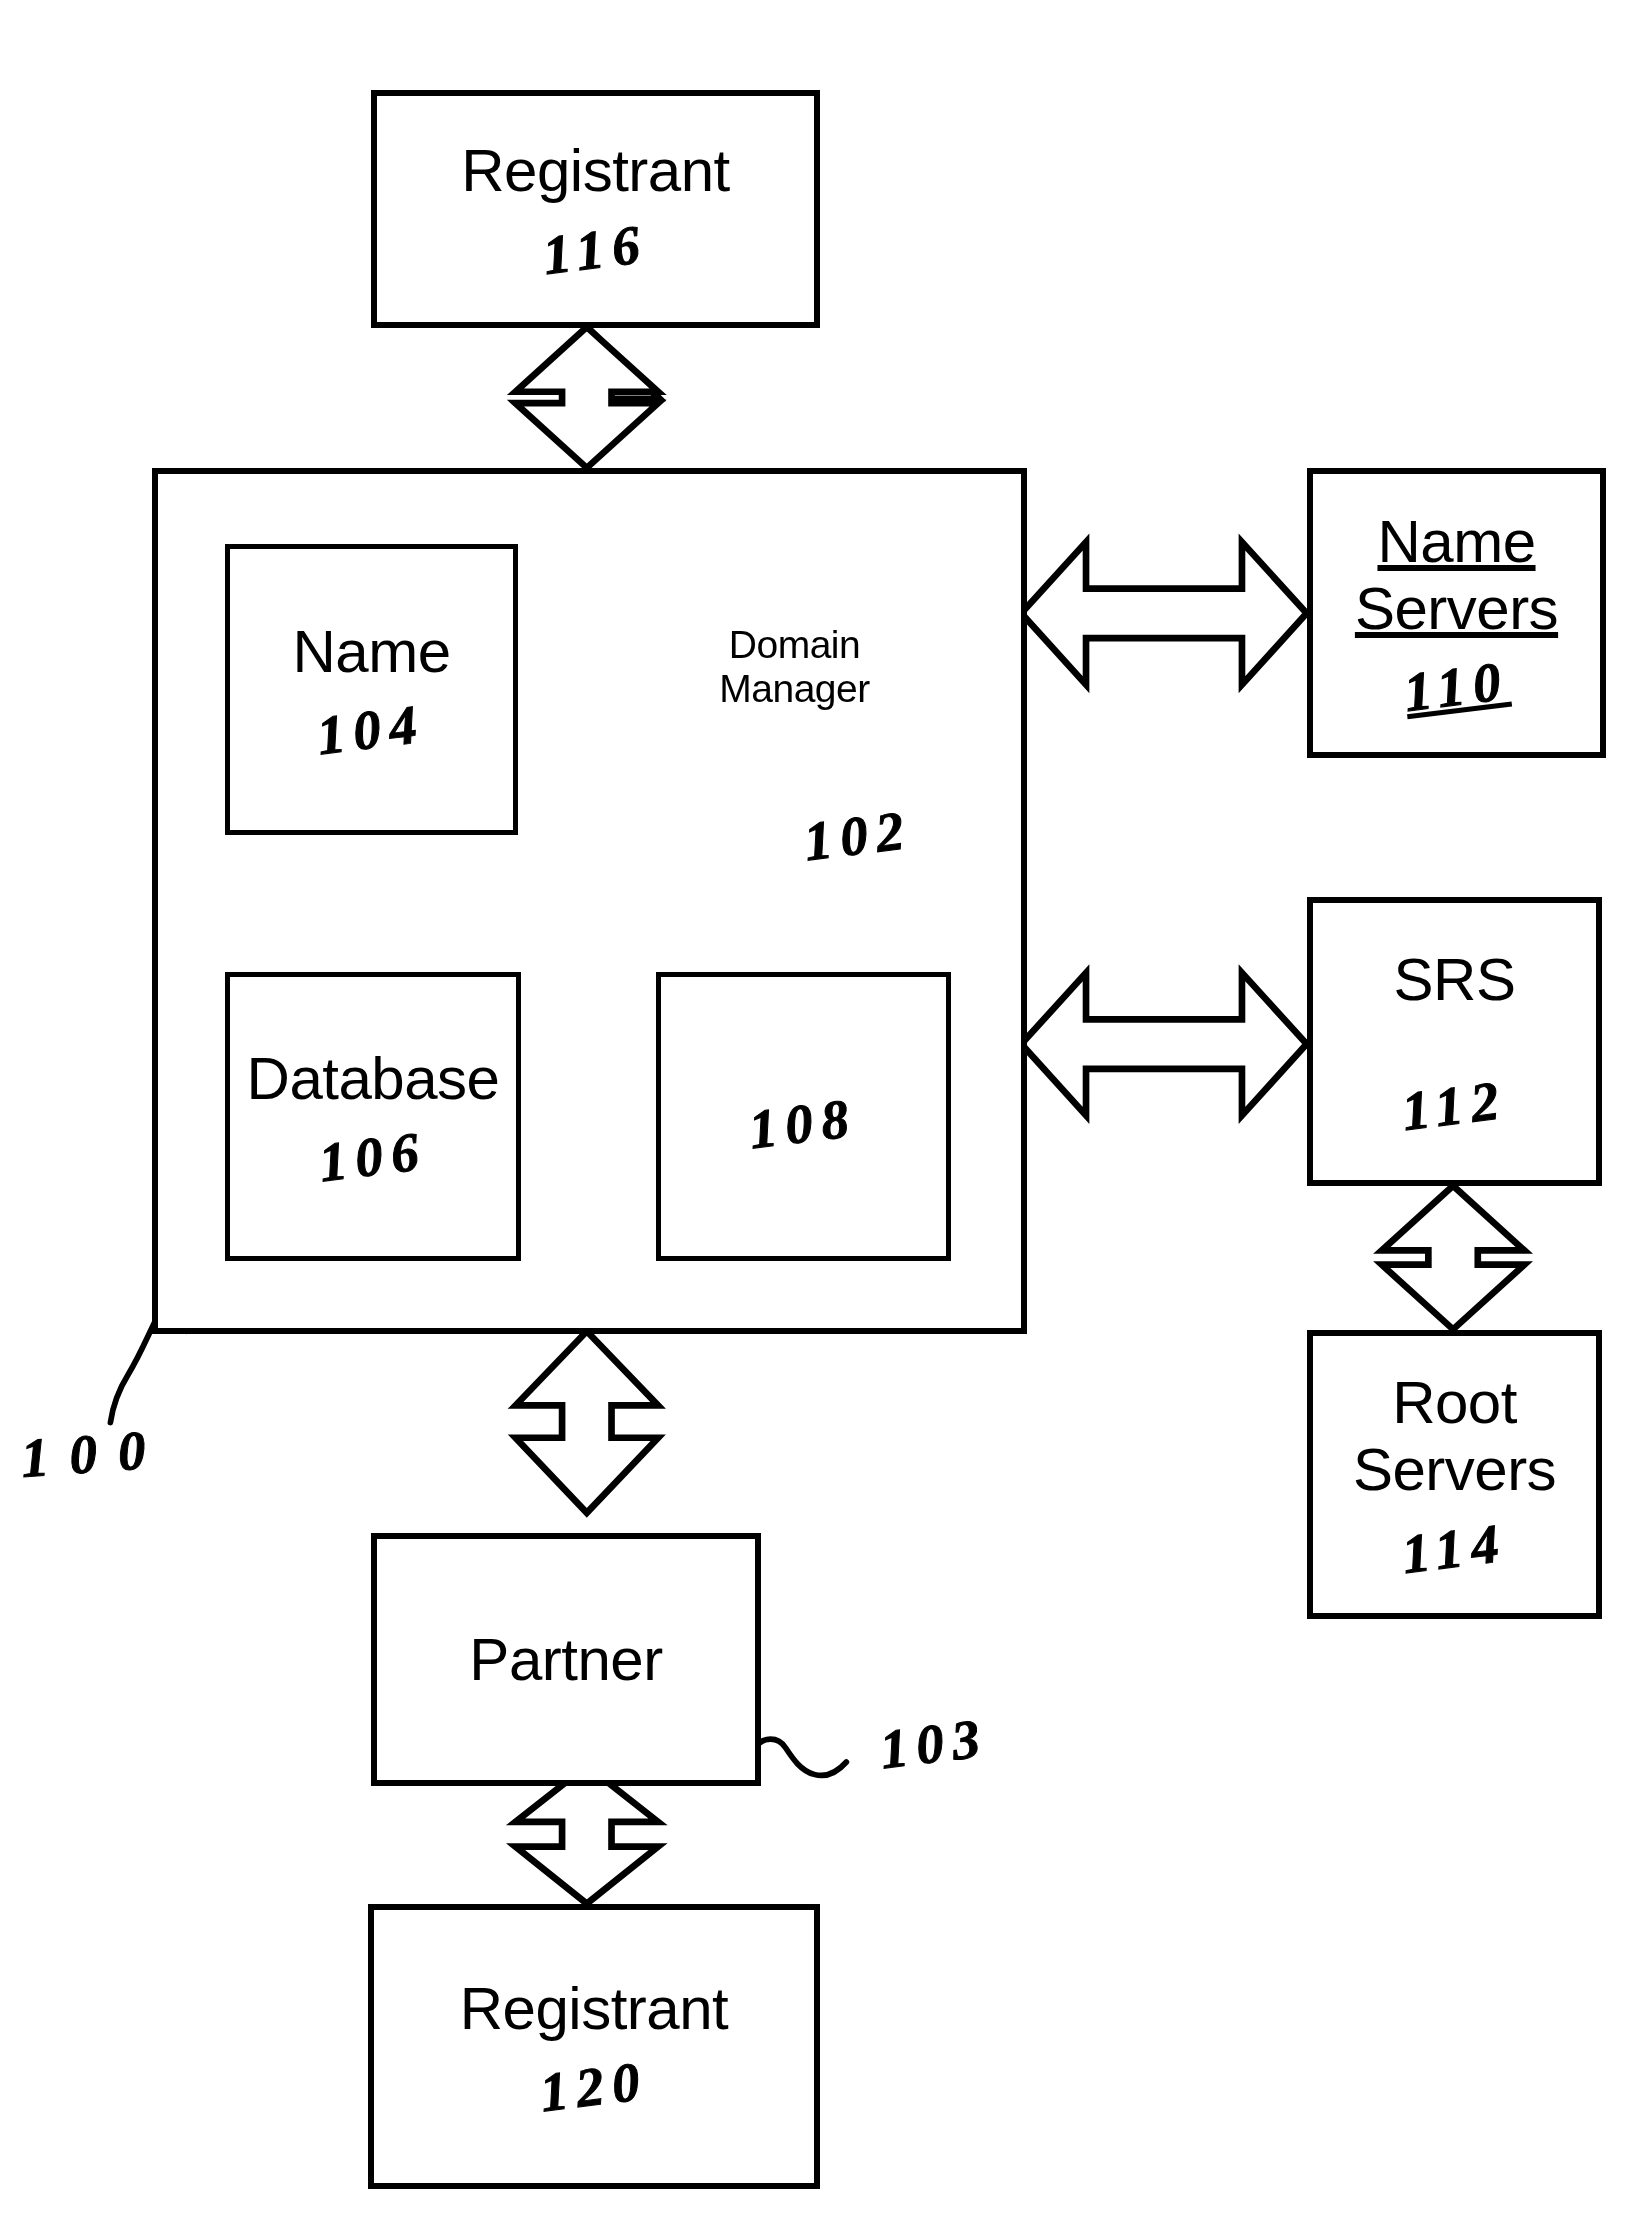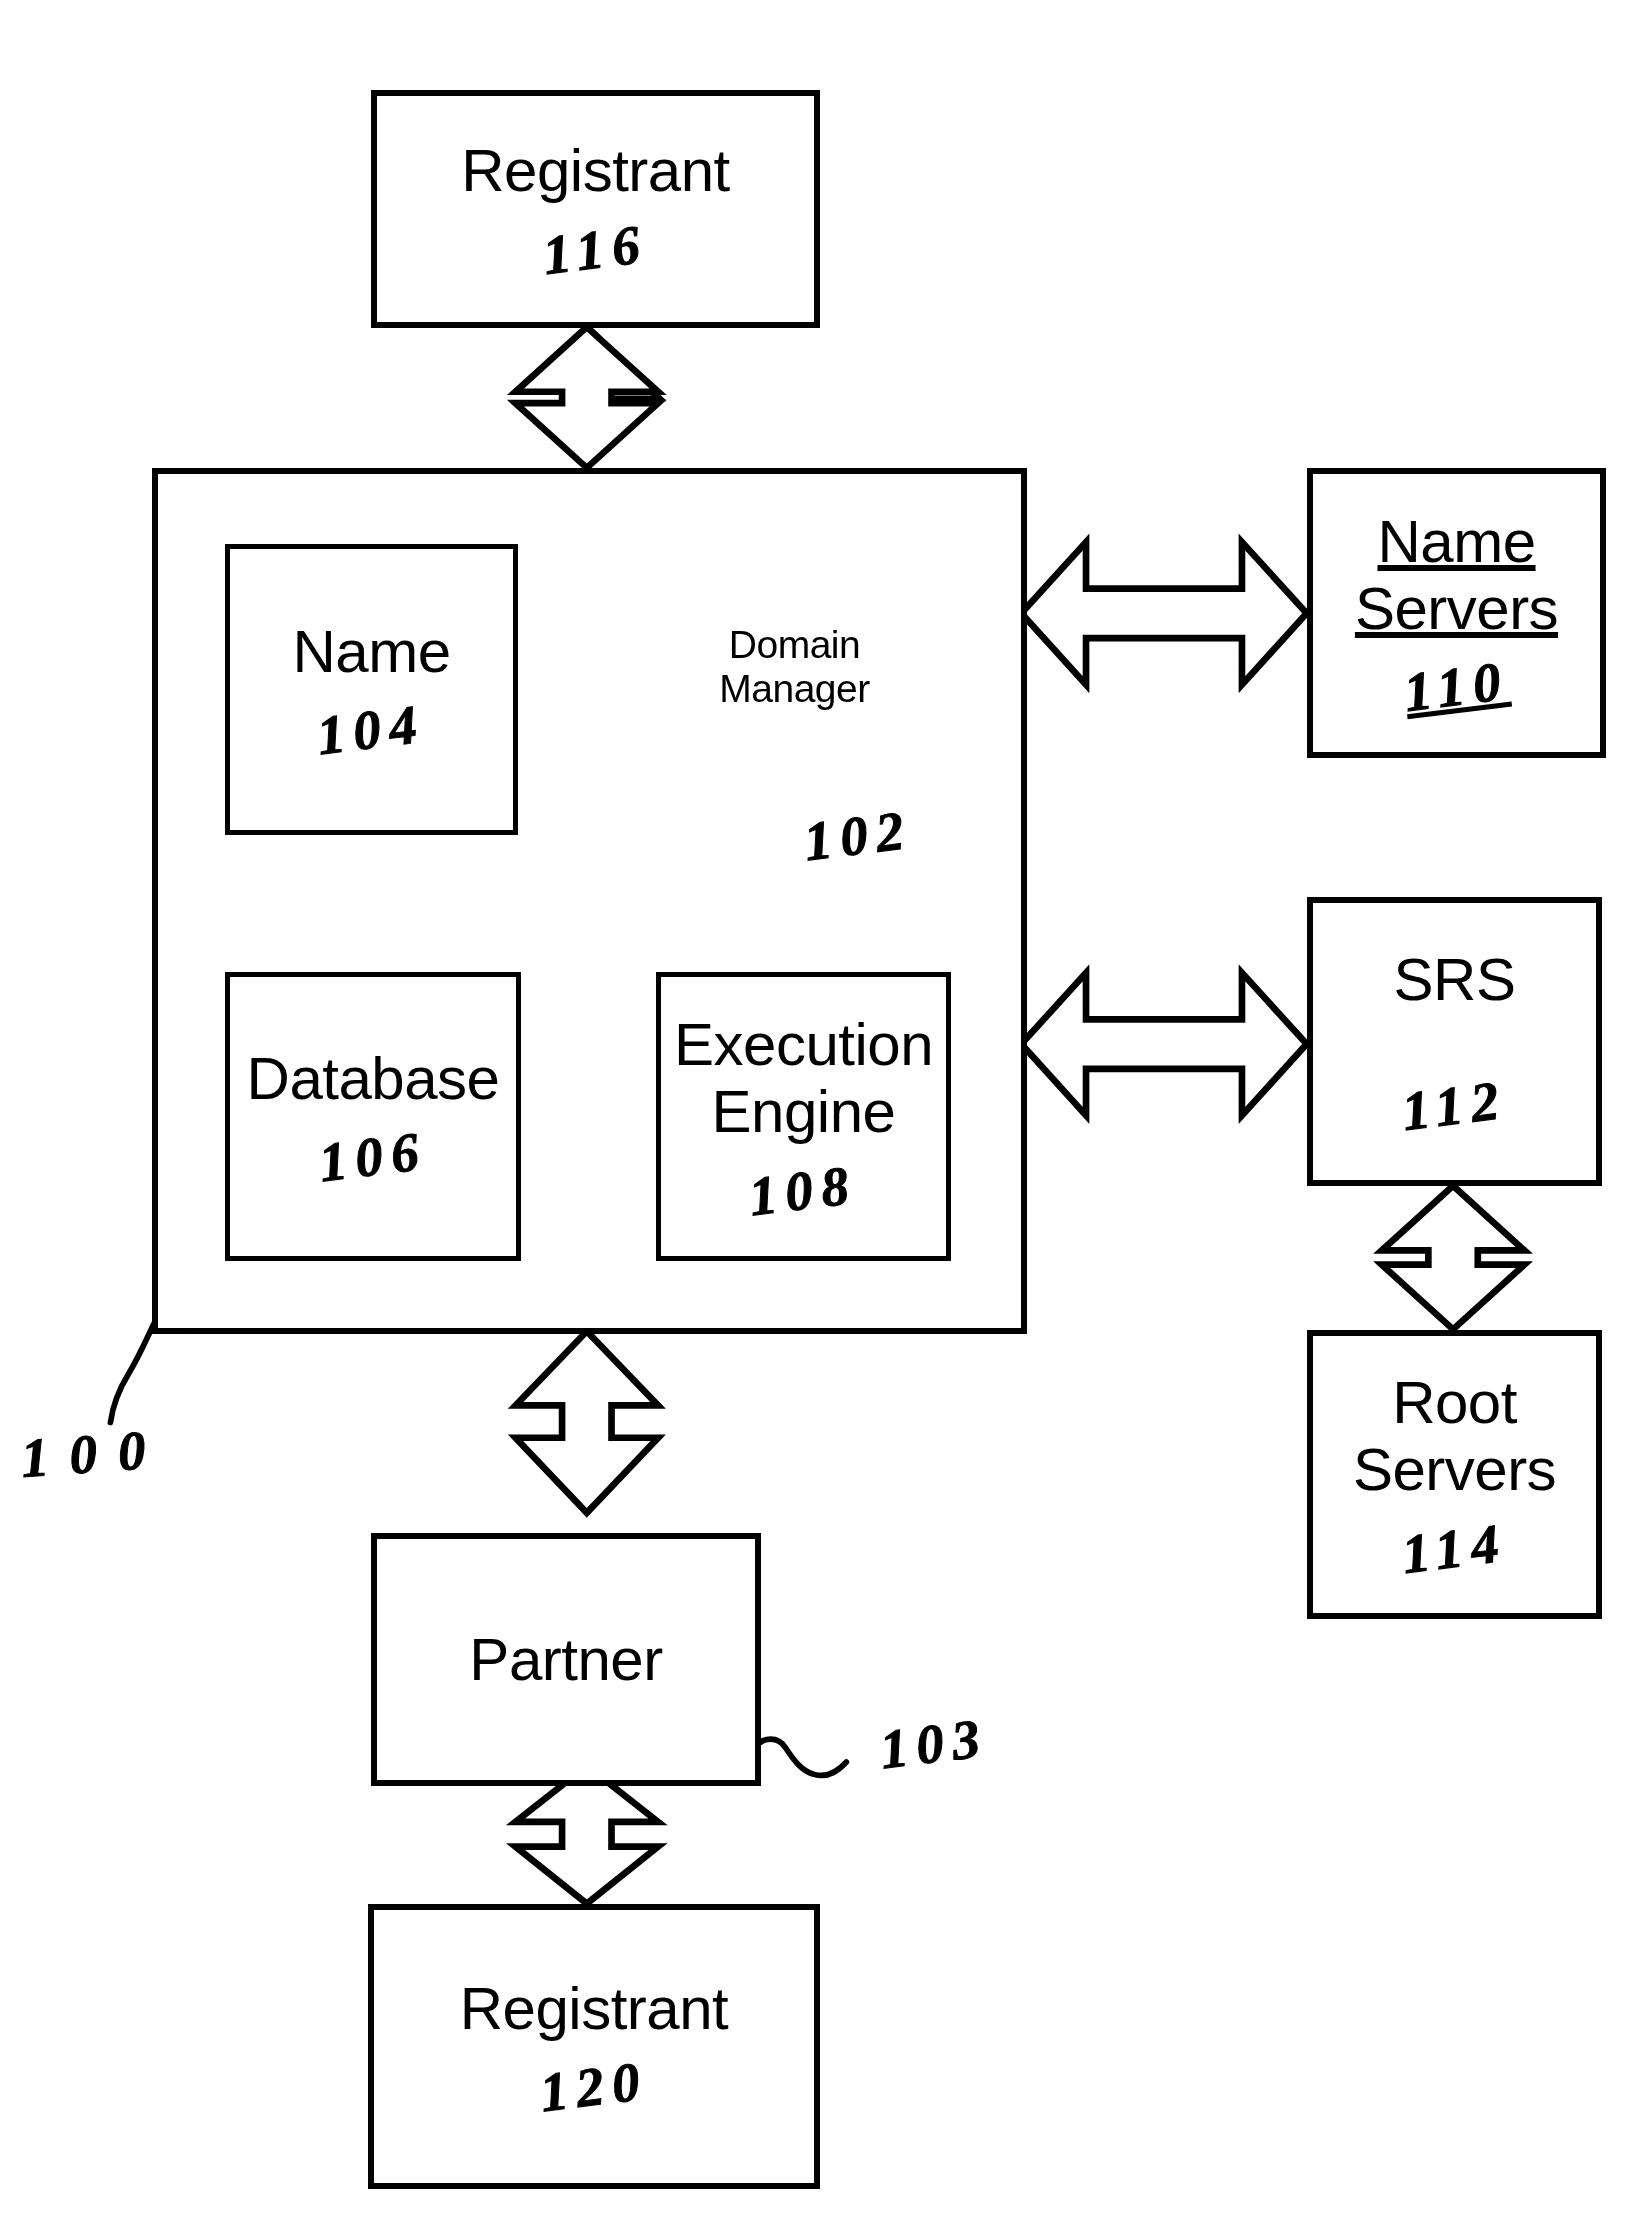--- a/index.html
+++ b/index.html
@@ -153,22 +153,20 @@
     <div class="node-label">Name</div>
     <div class="ref-num in-box wide">104</div>
   </div>
 
   <div class="node-box inner" style="left:225px; top:972px; width:296px; height:289px;">
     <div class="node-label">Database</div>
     <div class="ref-num in-box wide">106</div>
   </div>
 
   <div class="node-box inner" style="left:656px; top:972px; width:295px; height:289px;">
-    <div class="node-label">Execution
-Engine</div>
     <div class="ref-num in-box wide">108</div>
   </div>
 
   <div class="node-box" style="left:1307px; top:468px; width:299px; height:290px;text-decoration:underline;">
     <div class="node-label">Name
 Servers</div>
     <div class="ref-num in-box wide">110</div>
   </div>
 
   <div class="node-box" style="left:1307px; top:897px; width:295px; height:289px;gap:48px;">

